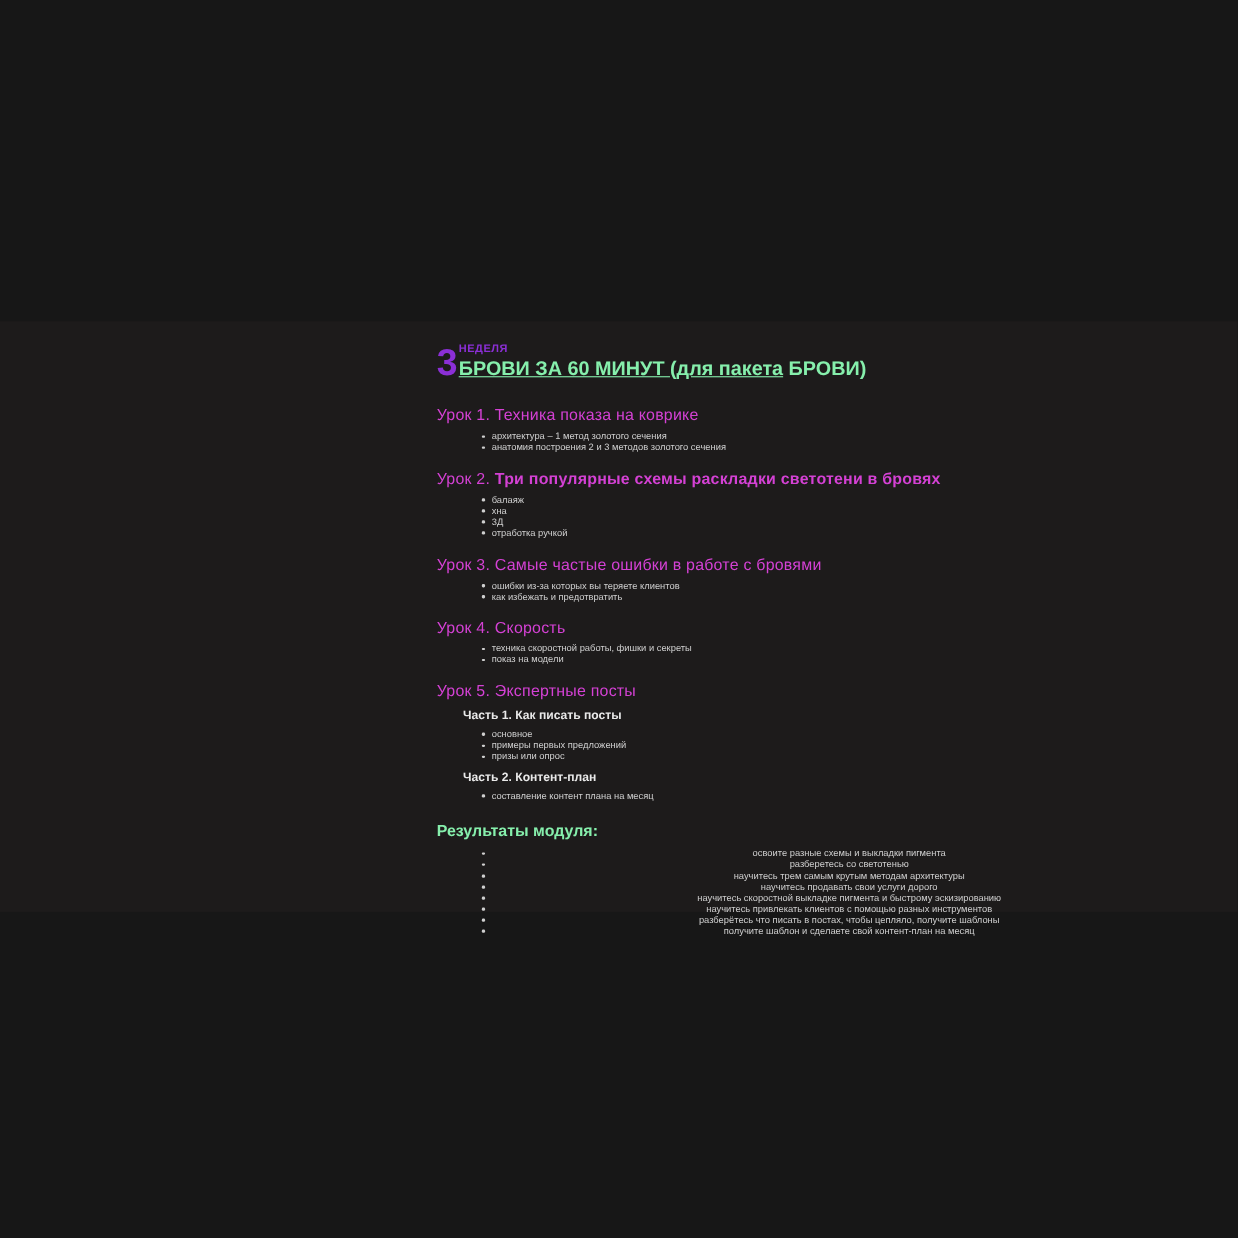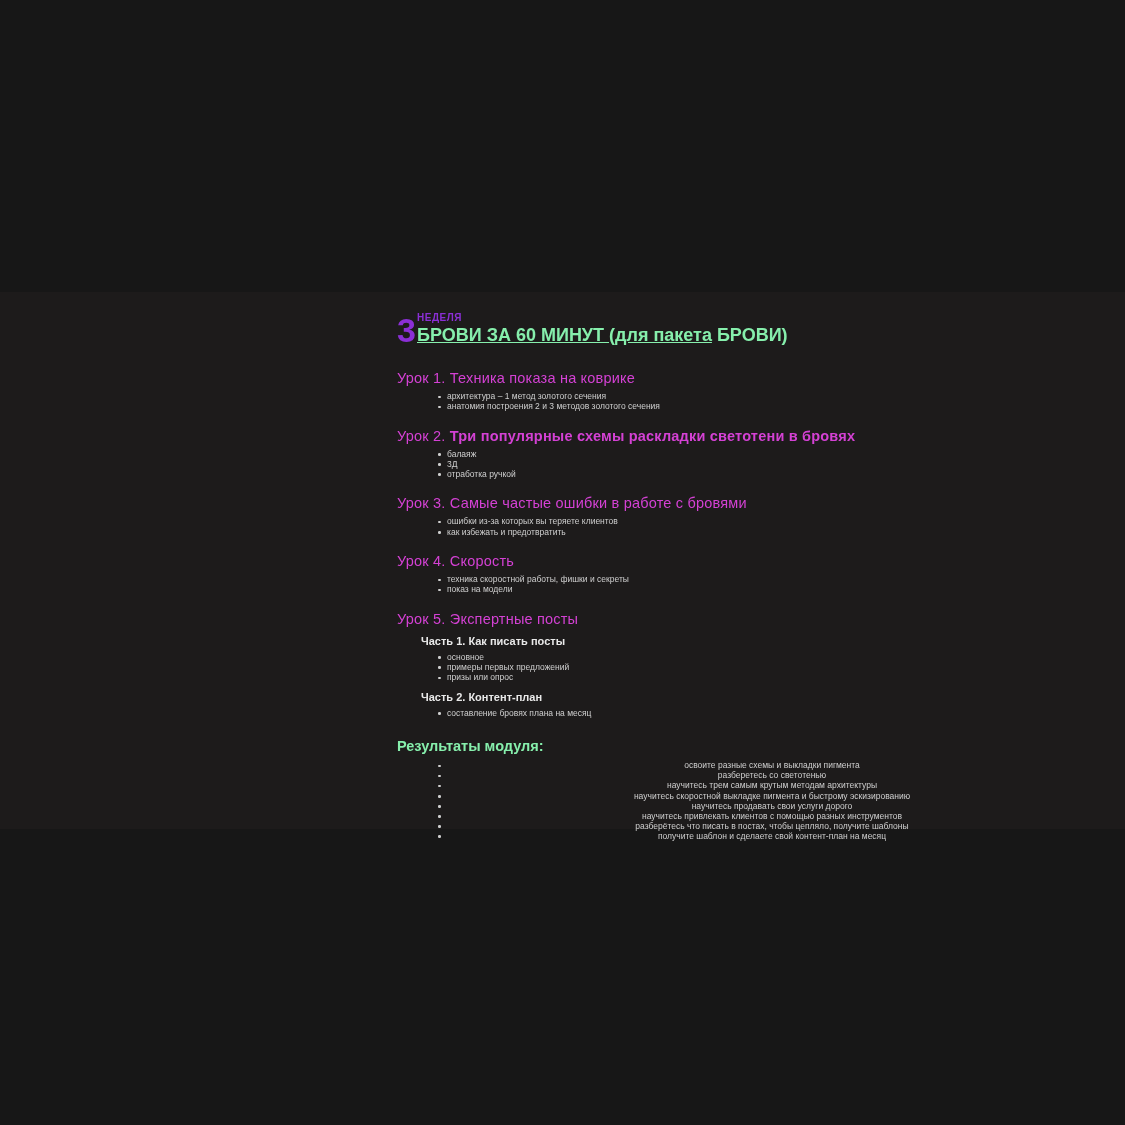--- a/index.html
+++ b/index.html
@@ -139,20 +139,21 @@
       <ul class="bullets">
         <li>архитектура – 1 метод золотого сечения</li>
         <li>анатомия построения 2 и 3 методов золотого сечения</li>
       </ul>
     </div>
 
     <div class="lesson">
       <div class="lesson-title"><span>Урок 2. </span><span class="bold">Три популярные схемы раскладки светотени в бровях</span></div>
       <ul class="bullets">
         <li>балаяж</li>
+        <li>хна</li>
         <li>3Д</li>
         <li>отработка ручкой</li>
       </ul>
     </div>
 
     <div class="lesson">
       <div class="lesson-title"><span>Урок 3. </span><span>Самые частые ошибки в работе с бровями</span></div>
       <ul class="bullets">
         <li>ошибки из-за которых вы теряете клиентов</li>
         <li>как избежать и предотвратить</li>
@@ -175,33 +176,33 @@
         <ul class="bullets">
           <li>основное</li>
           <li>примеры первых предложений</li>
           <li>призы или опрос</li>
         </ul>
       </div>
 
       <div class="part-block">
         <div class="part-title">Часть 2. Контент-план</div>
         <ul class="bullets">
-          <li>составление бровях плана на месяц</li>
+          <li>составление контент плана на месяц</li>
         </ul>
       </div>
     </div>
 
     <div class="results-block">
       <div class="results-title">Результаты модуля:</div>
       <ul class="bullets">
         <li>освоите разные схемы и выкладки пигмента</li>
         <li>разберетесь со светотенью</li>
         <li>научитесь трем самым крутым методам архитектуры</li>
+        <li>научитесь продавать свои услуги дорого</li>
         <li>научитесь скоростной выкладке пигмента и быстрому эскизированию</li>
-        <li>научитесь продавать свои услуги дорого</li>
         <li>научитесь привлекать клиентов с помощью разных инструментов</li>
         <li>разберётесь что писать в постах, чтобы цепляло, получите шаблоны</li>
         <li>получите шаблон и сделаете свой контент-план на месяц</li>
       </ul>
     </div>
 
   </div>
 </div>
 
 </body></html>

